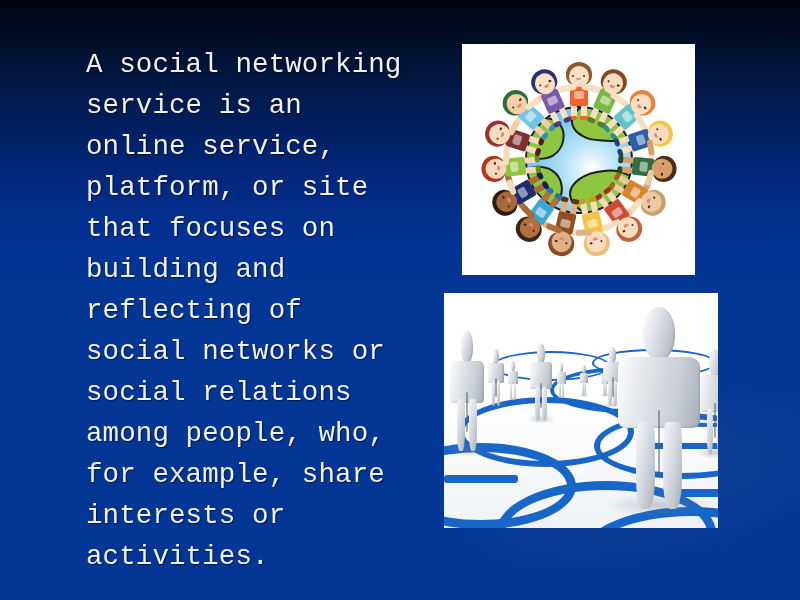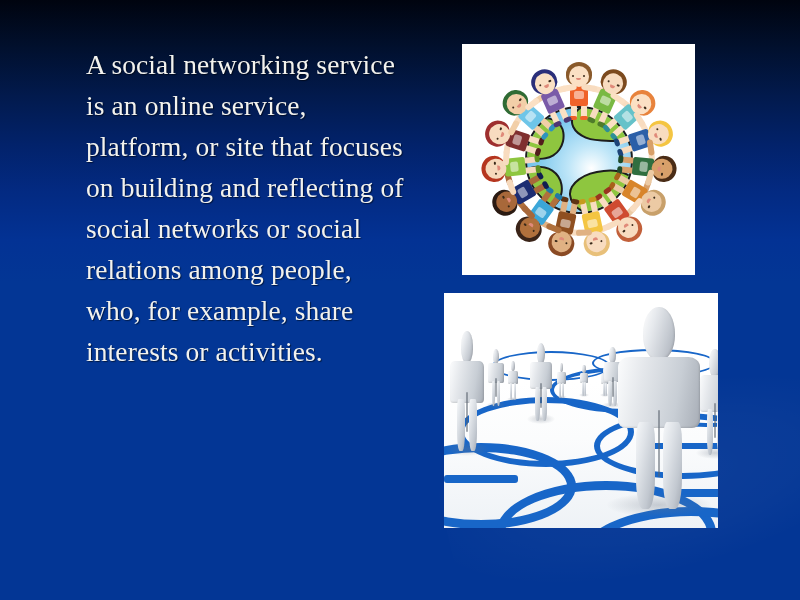--- a/index.html
+++ b/index.html
@@ -58,20 +58,21 @@
     position: absolute;
     left: 86px;
     top: 44px;
     width: 320px;
     color: #f2f2ee;
     font-size: 27.5px;
     line-height: 41px;
     letter-spacing: 0.1px;
     text-shadow: 1px 1px 1px rgba(0,0,0,0.55);
     white-space: pre-wrap;
+    font-family: Liberation Mono, monospace;
   }
 
   
   .photo {
     position: absolute;
     background: #ffffff;
     overflow: hidden;
   }
   #photo-globe {
     left: 462px;

